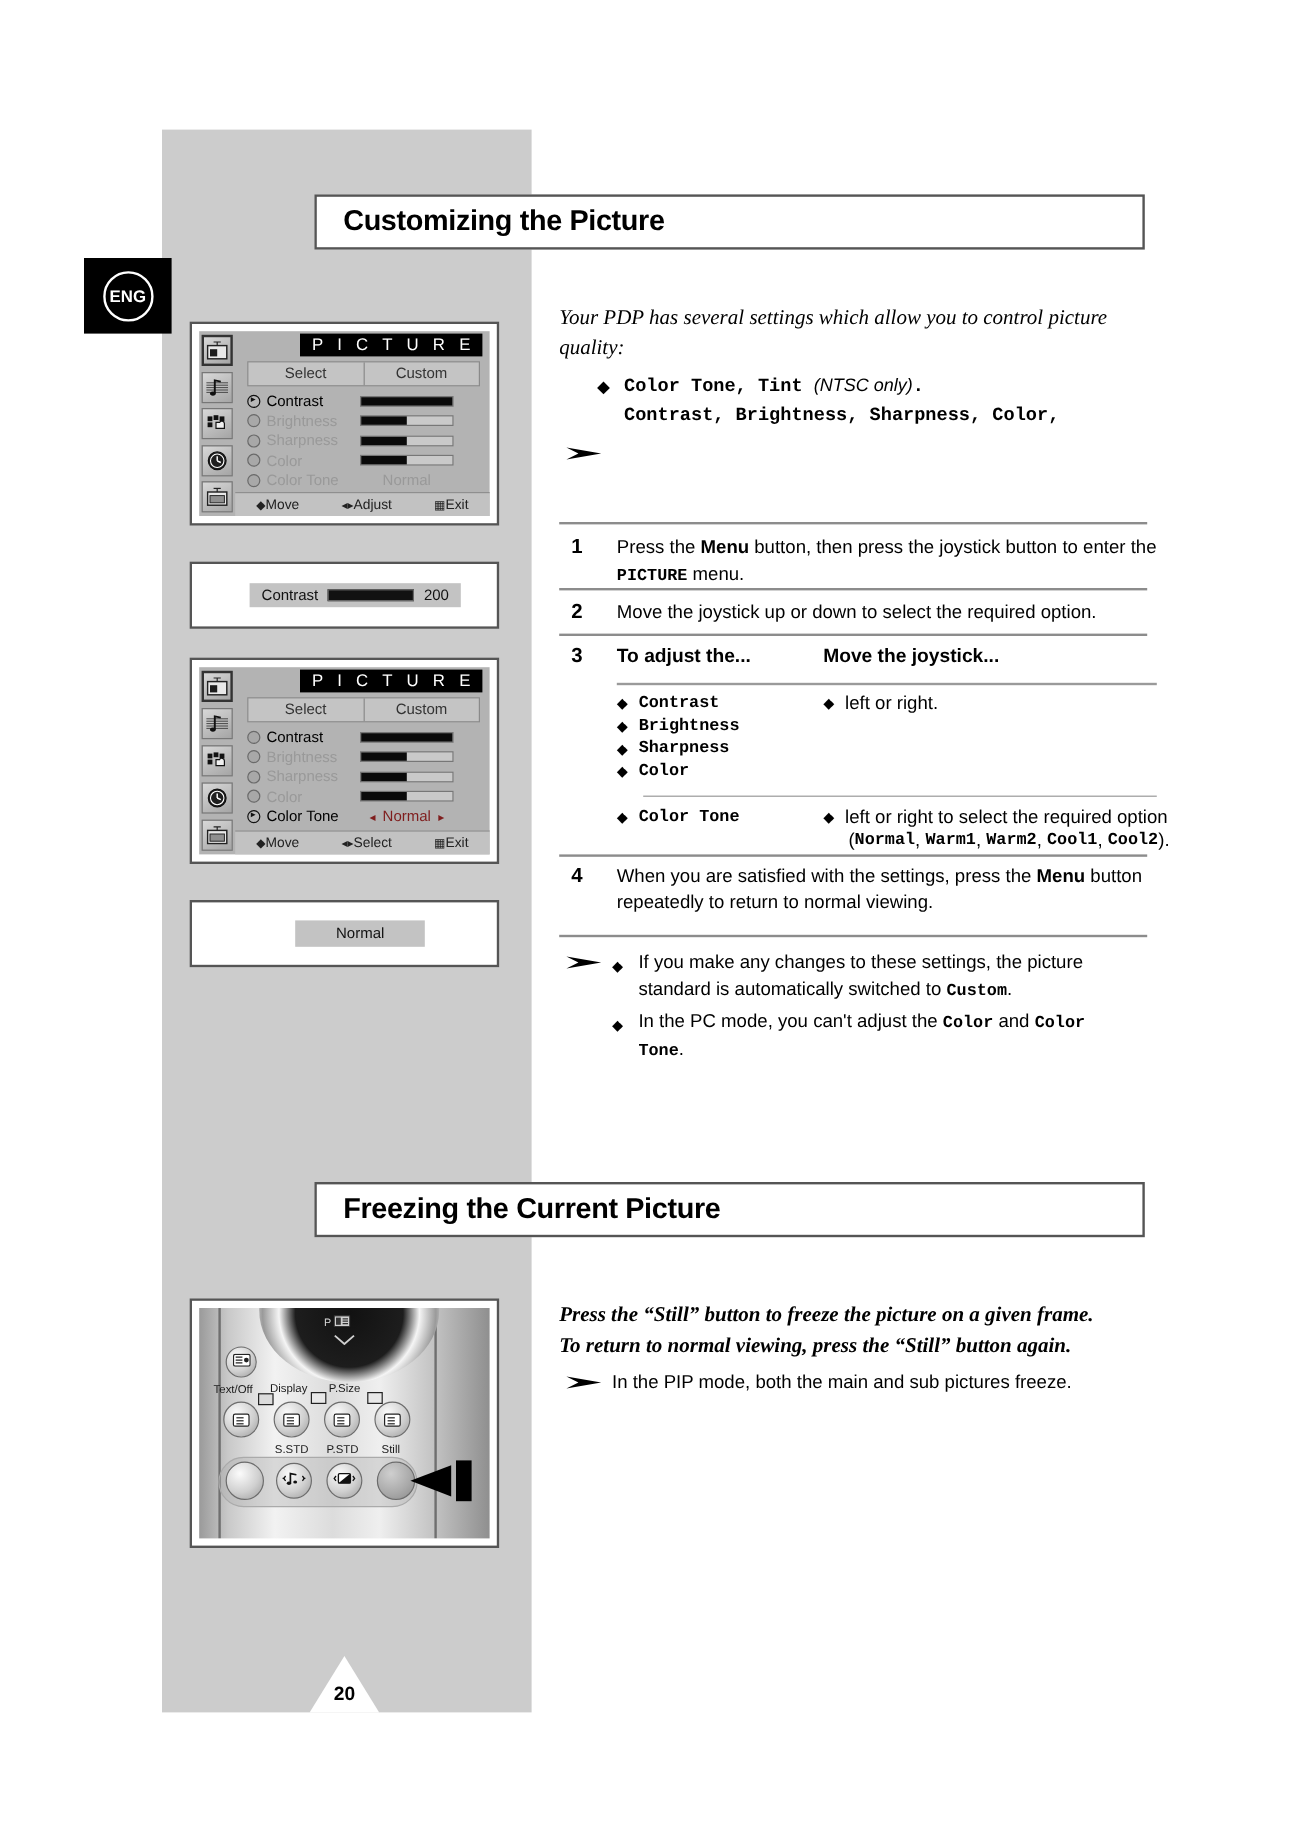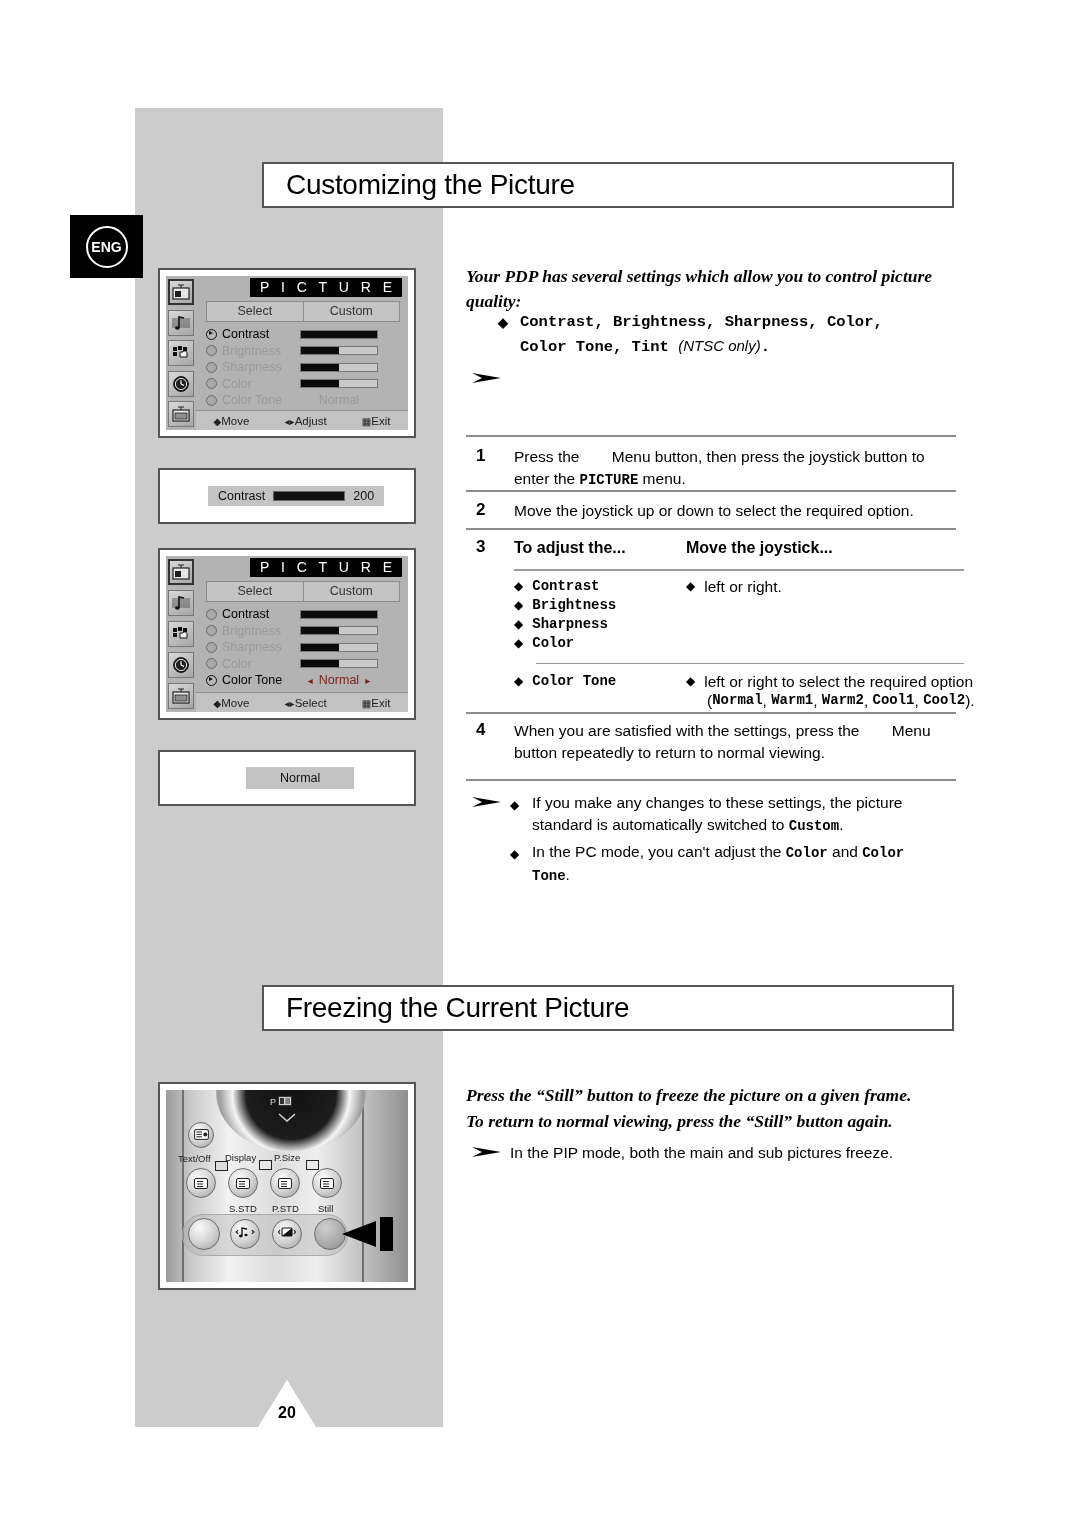--- a/index.html
+++ b/index.html
@@ -39,22 +39,22 @@
   
   .section-title {
     position: absolute;
     border: 2px solid #555;
     background: #fff;
     box-sizing: border-box;
     display: flex; align-items: center;
     padding-left: 22px;
   }
   .section-title span {
-    font-size: 28px;
-    font-weight: normal;
+    font-size: 24px;
+    font-weight: bold;
     letter-spacing: -0.3px;
   }
   #title-customizing { left: 262px; top: 162px; width: 692px; height: 46px; }
   #title-freezing   { left: 262px; top: 985px; width: 692px; height: 46px; }
 
   
   .fig-frame {
     position: absolute;
     border: 2px solid #555;
     background: #fff;
@@ -202,23 +202,23 @@
     border: 1.5px solid #666;
     background: #111;
     margin: 0 8px;
     box-sizing: border-box;
   }
   #normal-osd { left: 86px; padding: 4px 34px; }
 
   
   .rc { position: absolute; }
   .intro {
-    left: 466px; top: 264px; width: 490px;
+    left: 466px; top: 252px; width: 490px;
     font-family: "Liberation Serif", serif;
-    font-style: italic; font-weight: bold;
+    font-style: italic; font-weight: normal;
     font-size: 17.5px; line-height: 25px;
   }
   .bullet-mono {
     left: 520px; top: 310px; width: 440px;
     font-family: "Liberation Mono", monospace;
     font-weight: bold; font-size: 15.5px; line-height: 24px;
   }
   .bullet-mono .dia { position: absolute; left: -22px; top: 1px; font-family: "Liberation Sans", sans-serif; font-size: 13px;}
   .ntsc { font-family: "Liberation Sans", sans-serif; font-style: italic; font-weight: normal; font-size: 15px; }
 
@@ -232,21 +232,21 @@
   #note1 { left: 470px; top: 368px; width: 490px; }
   #note1 .ntxt { width: 435px; }
 
   .hr { position: absolute; background: #8c8c8c; height: 2px; }
   .hr.thin { background: #9a9a9a; height: 1.5px; }
 
   .step { position: absolute; display: flex; }
   .step .num { width: 38px; flex: none; font-weight: bold; font-size: 17px; }
   .step .body { font-size: 15.5px; line-height: 22px; }
   .mono { font-family: "Liberation Mono", monospace; font-weight: bold; font-size: 14px; }
-  .b { font-weight: normal; margin-left: 28px; }
+  .b { font-weight: bold; }
 
   #step1 { left: 476px; top: 446px; width: 490px; }
   #step1 .body { width: 450px; }
   #step2 { left: 476px; top: 500px; width: 490px; }
   #step3 { left: 476px; top: 537px; width: 490px; }
   #step4 { left: 476px; top: 720px; width: 490px; }
   #step4 .body { width: 440px; }
 
   .tbl-head { display: flex; font-weight: bold; font-size: 16px; }
   .tbl-head .c1 { width: 172px; flex: none; }
@@ -580,22 +580,22 @@
 <div class="fig-frame" id="fig-normal">
   <div class="inline-osd" id="normal-osd">
     <span>Normal</span>
   </div>
 </div>
 
 <div class="rc intro">Your PDP has several settings which allow you to control picture quality:</div>
 
 <div class="rc bullet-mono">
   <span class="dia">◆</span>
+  <div><span>Color Tone, Tint</span> <span class="ntsc">(NTSC only)</span>.</div>
   <div>Contrast, Brightness, Sharpness, Color,</div>
-  <div><span>Color Tone, Tint</span> <span class="ntsc">(NTSC only)</span>.</div>
 </div>
 
 <div class="note" id="note1">
   <div class="arrow">
     <svg width="34" height="16" viewBox="0 0 34 16">
         <path d="M2 3 L31 8 L2 13 L12 8 Z" fill="#000"></path>
       </svg>
   </div>
 </div>
 

